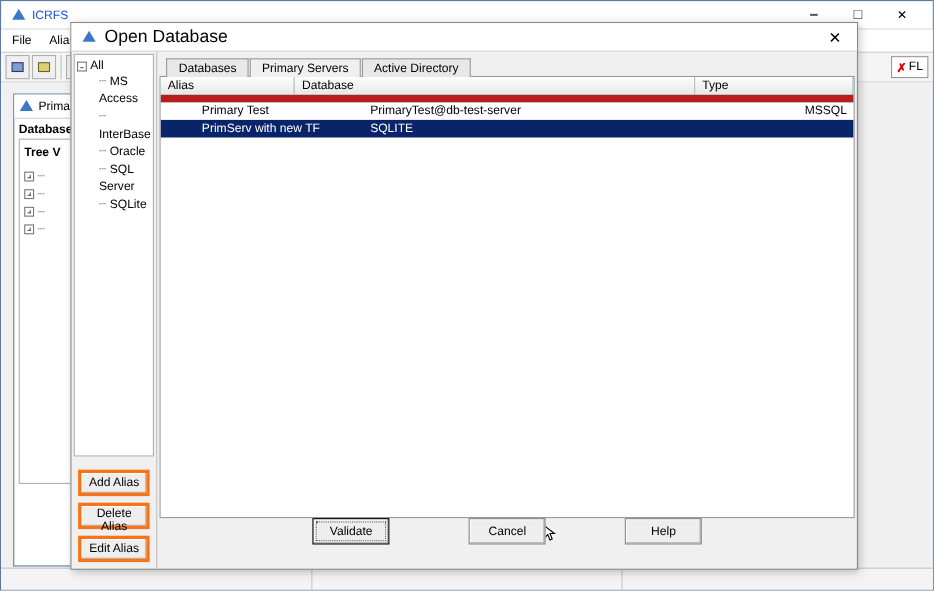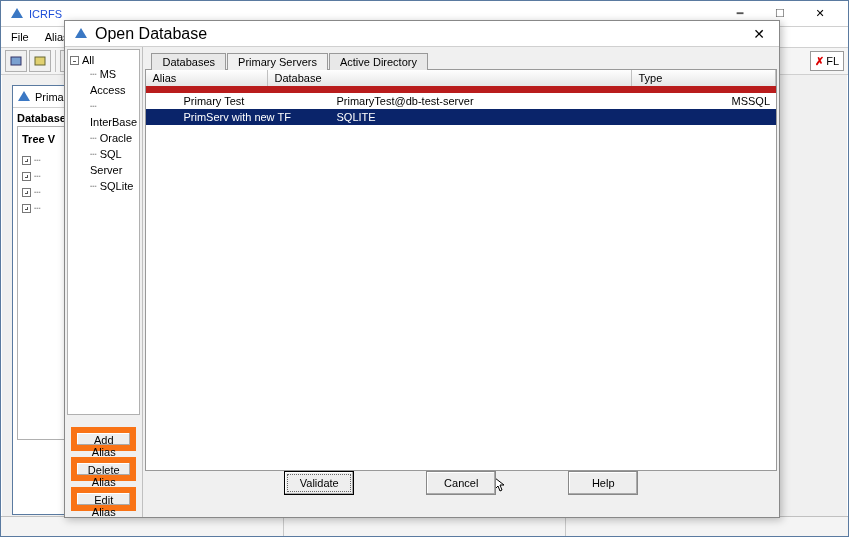--- a/index.html
+++ b/index.html
@@ -45,21 +45,21 @@
   .dlg-close { width:24px; height:24px; display:flex; align-items:center; justify-content:center; color:#000; font-size:14px; }
 
   .dlg-body { display:flex; height:calc(100% - 26px); }
   .dlg-left { width:116px; display:flex; flex-direction:column; border-right:1px solid #c0c0c0; }
   .dlg-tree { flex:1; background:#fff; border:1px solid #b0b0b0; margin:2px; padding:4px 2px; }
   .dlg-tree .tree-root { display:flex; align-items:center; gap:3px; }
   .dlg-tree .tree-child { margin-left:20px; line-height:16px; }
   .dot-line { color:#888; }
 
   .dlg-btns { padding:10px 6px 6px; display:flex; flex-direction:column; gap:6px; }
-  .dlg-btns button { height:24px; border:6px solid #f97316; background:#eee; box-shadow:inset -1px -1px 0 #aaa, inset 1px 1px 0 #fff; }
+  .dlg-btns button { height:24px; border:3px solid #f97316; background:#eee; box-shadow:inset -1px -1px 0 #aaa, inset 1px 1px 0 #fff; }
 
   .dlg-right { flex:1; display:flex; flex-direction:column; padding:2px; }
   .tabbar { height:20px; display:flex; align-items:flex-end; background:#f0f0f0; padding-left:6px; }
   .tab { padding:2px 10px; border:1px solid #999; border-bottom:none; background:#e8e8e8; margin-right:1px; position:relative; top:1px; font-size:11px;}
   .tab.active { background:#f0f0f0; z-index:2; }
   .tabbar::after{content:"";position:absolute;}
 
   .grid { flex:1; border:1px solid #999; background:#fff; display:flex; flex-direction:column; overflow:hidden; }
   .grid-head { display:flex; background:#5eead4; border-bottom:7px solid #b91c1c; }
   .gh { padding:2px 6px; border-right:1px solid #c0c0c0; background:linear-gradient(#fefefe,#e6e6e6); font-size:11px; }

